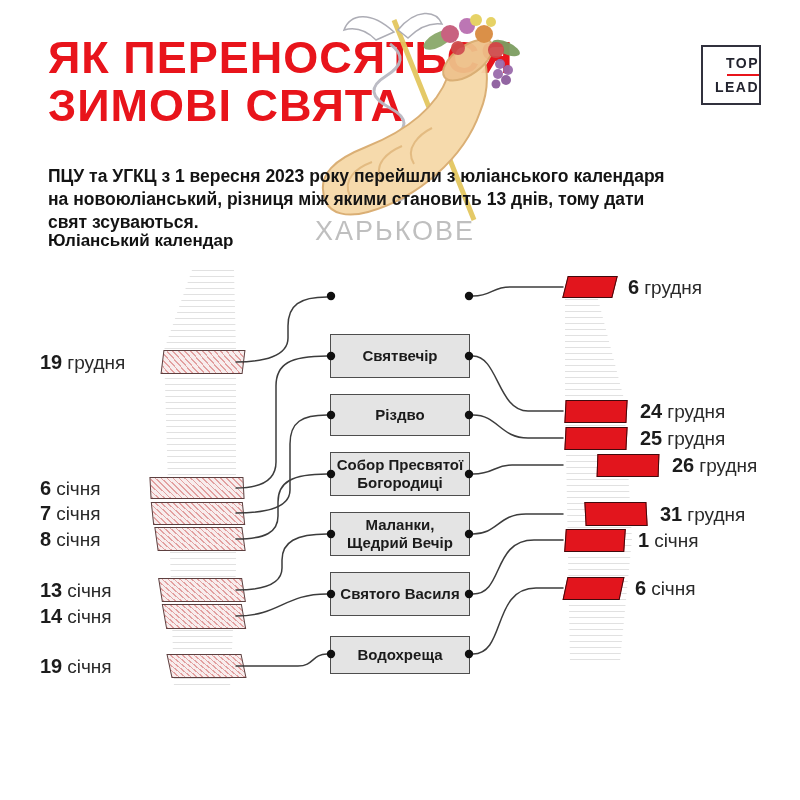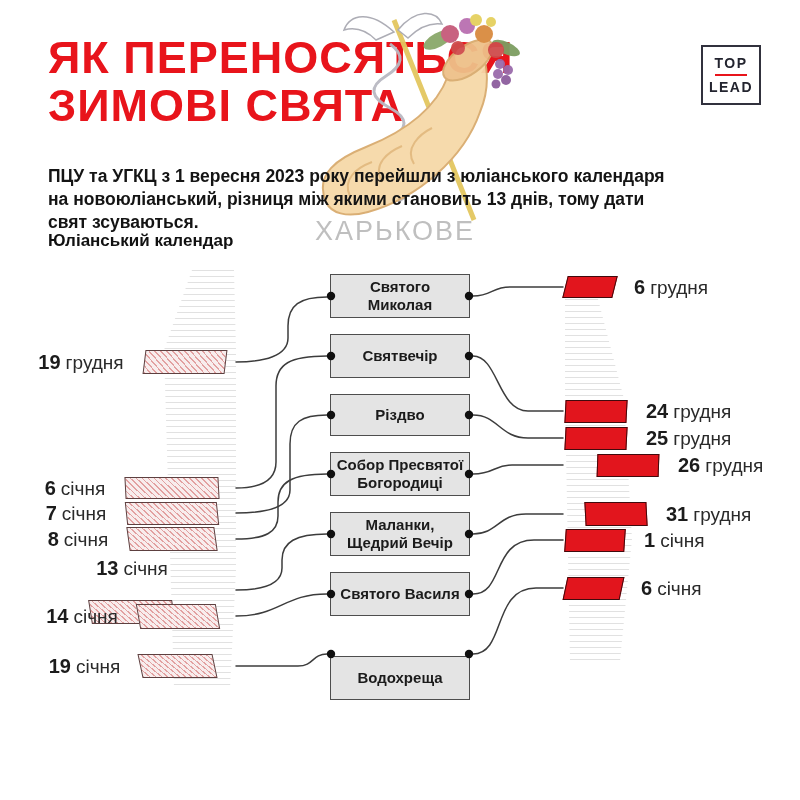--- a/index.html
+++ b/index.html
@@ -5,21 +5,21 @@
   html,body{margin:0;padding:0;background:#ffffff;}
   body{font-family:"Liberation Sans",sans-serif;color:#191919;}
   .page{position:relative;width:800px;height:800px;background:#fff;overflow:hidden;}
 
   
   .title{position:absolute;left:48px;top:34px;z-index:2;
          font-size:45px;line-height:1.07;font-weight:bold;letter-spacing:1px;
          color:#e8141b;white-space:nowrap;}
   .illustration{position:absolute;left:298px;top:6px;width:232px;height:222px;z-index:3;opacity:.95;}
   .logo{position:absolute;left:701px;top:45px;width:56px;height:56px;z-index:2;
-        border:2px solid #31313d;display:flex;flex-direction:column;align-items:center;justify-content:center;
+        border:2px solid #31313d;display:flex;flex-direction:column;align-items:flex-end;justify-content:center;
         font-size:14px;font-weight:bold;letter-spacing:1.5px;color:#23242f;background:#fff;}
   .logo .divider{width:32px;height:2px;background:#e8141b;margin:3px 0;}
   .intro{position:absolute;left:48px;top:147px;width:628px;z-index:4;
          font-size:17.5px;line-height:1.32;font-weight:bold;color:#141414;}
 
   
   .watermark{position:absolute;left:240px;top:216px;width:310px;z-index:1;
              text-align:center;color:#bfbfbf;font-size:27px;line-height:1.15;
              letter-spacing:2px;font-weight:400;}
 
@@ -45,42 +45,42 @@
   .hbox{position:absolute;left:330px;width:140px;z-index:1;box-sizing:border-box;
         background:#e4e4e4;border:1.6px solid #4d4d4d;
         display:flex;align-items:center;justify-content:center;text-align:center;
         font-size:15px;font-weight:bold;line-height:1.18;color:#1b1b1b;padding:2px 5px;}
   .hbox.b1{top:274px;height:44px;}
   .hbox.b2{top:334px;height:44px;}
   .hbox.b3{top:394px;height:42px;}
   .hbox.b4{top:452px;height:44px;}
   .hbox.b5{top:512px;height:44px;}
   .hbox.b6{top:572px;height:44px;}
-  .hbox.b7{top:656px;height:44px;}
-
-  
-  .old-row{position:absolute;left:30px;width:204px;z-index:1;
-           display:flex;align-items:center;justify-content:center;gap:20px;}
+  .hbox.b7{top:636px;height:38px;}
+
+  
+  .old-row{position:absolute;left:40px;width:204px;z-index:1;
+           display:flex;align-items:center;justify-content:space-between;gap:20px;}
   .date-label{white-space:nowrap;color:#1c1c1c;}
   .date-label .d{font-size:20px;font-weight:bold;}
   .date-label .m{font-size:19px;font-weight:400;margin-left:5px;color:#2a2a2a;}
   .old-shape{box-sizing:border-box;flex:0 0 auto;
              background-color:#f8eded;
              background-image:repeating-linear-gradient(45deg,rgba(205,85,85,.5) 0 1.2px,transparent 1.2px 4.2px);
              border:1.6px solid #5d4040;}
   .old-row.r1{top:350px;height:24px;} .old-row.r1 .old-shape{width:82px;height:24px;transform:skewX(-7deg);}
   .old-row.r2{top:477px;height:22px;} .old-row.r2 .old-shape{width:94px;height:22px;transform:skewX(3deg);}
   .old-row.r3{top:502px;height:23px;} .old-row.r3 .old-shape{width:92px;height:23px;transform:skewX(6deg);}
   .old-row.r4{top:527px;height:24px;} .old-row.r4 .old-shape{width:88px;height:24px;transform:skewX(8deg);}
-  .old-row.r5{top:578px;height:24px;flex-direction:column;} .old-row.r5 .old-shape{width:84px;height:24px;transform:skewX(9deg);}
+  .old-row.r5{top:578px;height:24px;} .old-row.r5 .old-shape{width:84px;height:24px;transform:skewX(9deg);}
   .old-row.r6{top:604px;height:25px;} .old-row.r6 .old-shape{width:80px;height:25px;transform:skewX(10deg);}
   .old-row.r7{top:654px;height:24px;} .old-row.r7 .old-shape{width:75px;height:24px;transform:skewX(12deg);}
 
   
-  .new-row{position:absolute;left:565px;z-index:1;display:flex;align-items:center;gap:19px;}
+  .new-row{position:absolute;left:565px;z-index:1;display:flex;align-items:center;gap:13px;}
   .new-shape{box-sizing:border-box;flex:0 0 auto;background:#e2151d;border:1.6px solid #400a0d;}
   .new-row.q1{top:276px;height:22px;} .new-row.q1 .new-shape{width:50px;height:22px;transform:skewX(-14deg);}
   .new-row.q2{top:400px;height:23px;} .new-row.q2 .new-shape{width:62px;height:23px;transform:skewX(-3deg);}
   .new-row.q3{top:427px;height:23px;} .new-row.q3 .new-shape{width:62px;height:23px;transform:skewX(-3deg);}
   .new-row.q4{top:454px;height:23px;margin-left:32px;} .new-row.q4 .new-shape{width:62px;height:23px;transform:skewX(-2deg);}
   .new-row.q5{top:502px;height:24px;margin-left:20px;} .new-row.q5 .new-shape{width:62px;height:24px;transform:skewX(3deg);}
   .new-row.q6{top:529px;height:23px;} .new-row.q6 .new-shape{width:60px;height:23px;transform:skewX(-4deg);}
   .new-row.q7{top:577px;height:23px;} .new-row.q7 .new-shape{width:57px;height:23px;transform:skewX(-12deg);}
 </style>
 </head>
@@ -169,21 +169,20 @@
     <circle cx="331" cy="474" r="4.2"></circle>
       <circle cx="469" cy="474" r="4.2"></circle>
     <circle cx="331" cy="534" r="4.2"></circle>
       <circle cx="469" cy="534" r="4.2"></circle>
     <circle cx="331" cy="594" r="4.2"></circle>
       <circle cx="469" cy="594" r="4.2"></circle>
     <circle cx="331" cy="654" r="4.2"></circle>
       <circle cx="469" cy="654" r="4.2"></circle>
   </svg>
 
-  <div class="hbox b1">Святого Миколая</div>
   <div class="hbox b2">Святвечір</div>
   <div class="hbox b3">Різдво</div>
   <div class="hbox b4">Собор Пресвятої Богородиці</div>
   <div class="hbox b5">Маланки, Щедрий Вечір</div>
   <div class="hbox b6">Святого Василя</div>
   <div class="hbox b7">Водохреща</div>
 
   <div class="old-row r1">
     <span class="date-label"><span class="d">19</span><span class="m">грудня</span></span>
     <span class="old-shape"></span>

